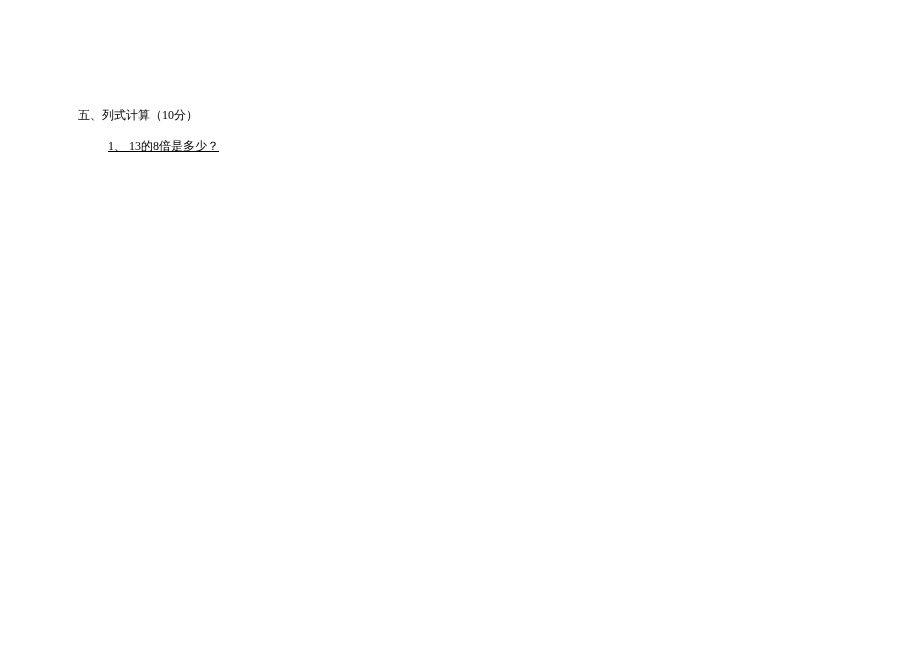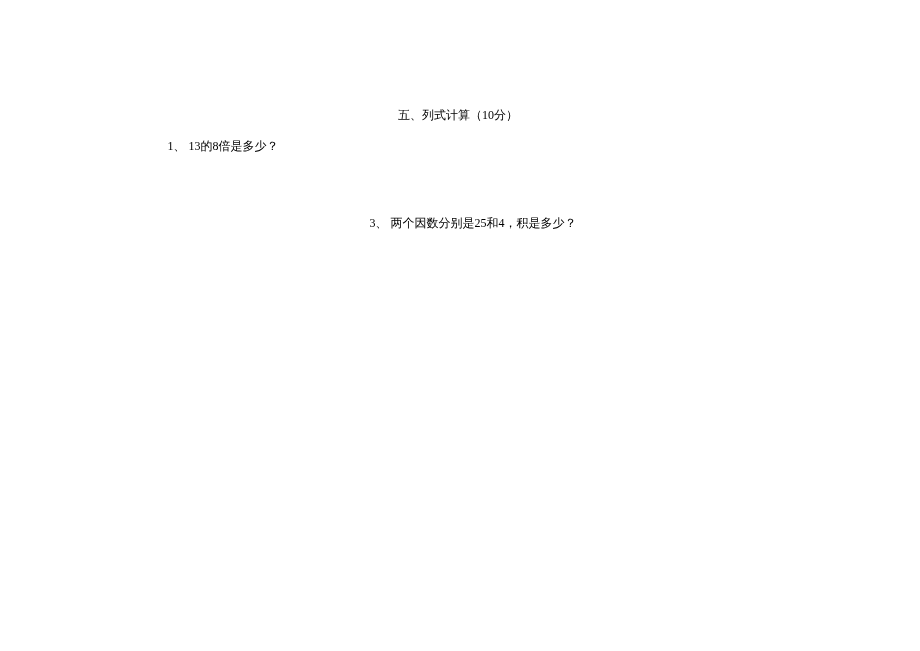--- a/index.html
+++ b/index.html
@@ -1,19 +1,18 @@
 <!DOCTYPE html>
 <html><head>
   <meta charset="utf-8">
   <style>
     * {
       margin: 0;
       padding: 0;
       box-sizing: border-box;
-      text-align: center;
     }
     body {
       width: 920px;
       height: 651px;
       background: #ffffff;
       font-family: "SimSun", "宋体", serif;
       font-size: 12px;
       color: #000000;
       position: relative;
     }
@@ -23,20 +22,21 @@
       top: 107px;
       width: 760px;
     }
     .section-title {
       margin-bottom: 14px;
       line-height: 1.4;
     }
     .question-row {
       padding-left: 30px;
       line-height: 1.4;
+      text-decoration: underline;
     }
     .question-line-1 {
       display: flex;
       margin-bottom: 60px;
     }
     .q1 {
       width: 230px;
     }
     .q2 {
       flex: 1;
@@ -48,16 +48,15 @@
 </head>
 <body>
 
 <div class="page">
   <div class="section-title">五、列式计算（10分）</div>
 
   <div class="question-row question-line-1">
     <div class="q1">1、 13的8倍是多少？</div>
   </div>
 
-  <div class="question-row question-spaced">3、 两个因数分别是25和4，积是多少？</div>
 
 
 </div>
 
 </body></html>

